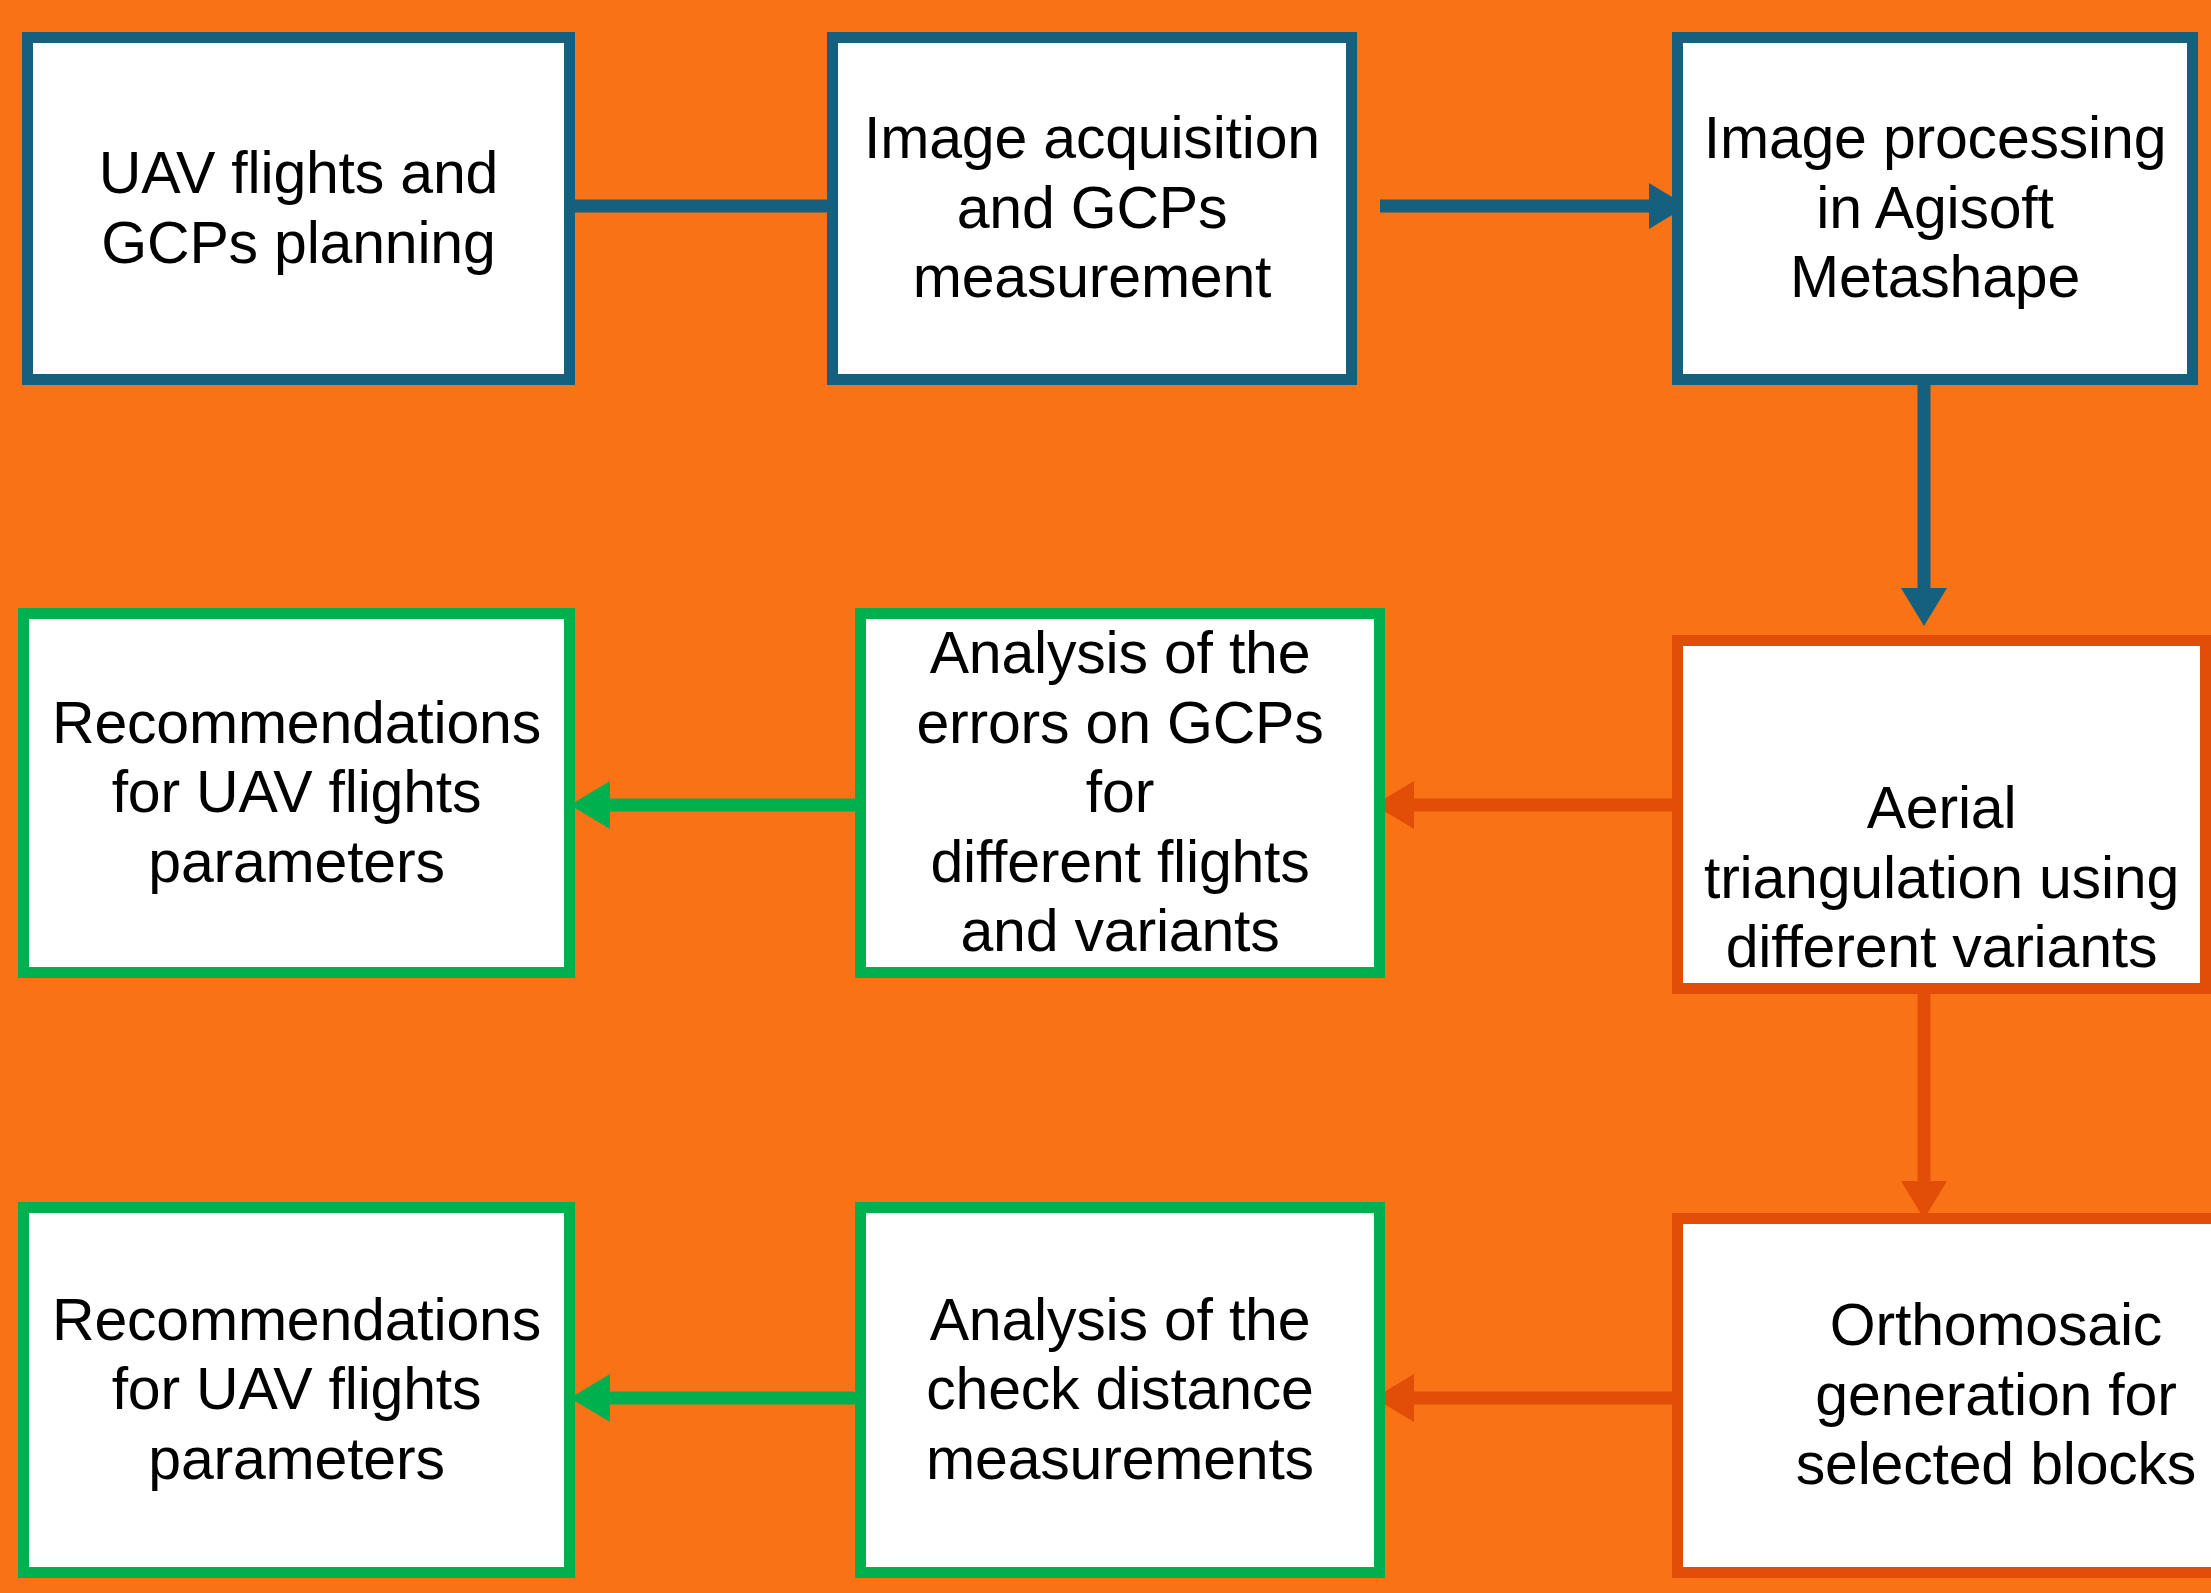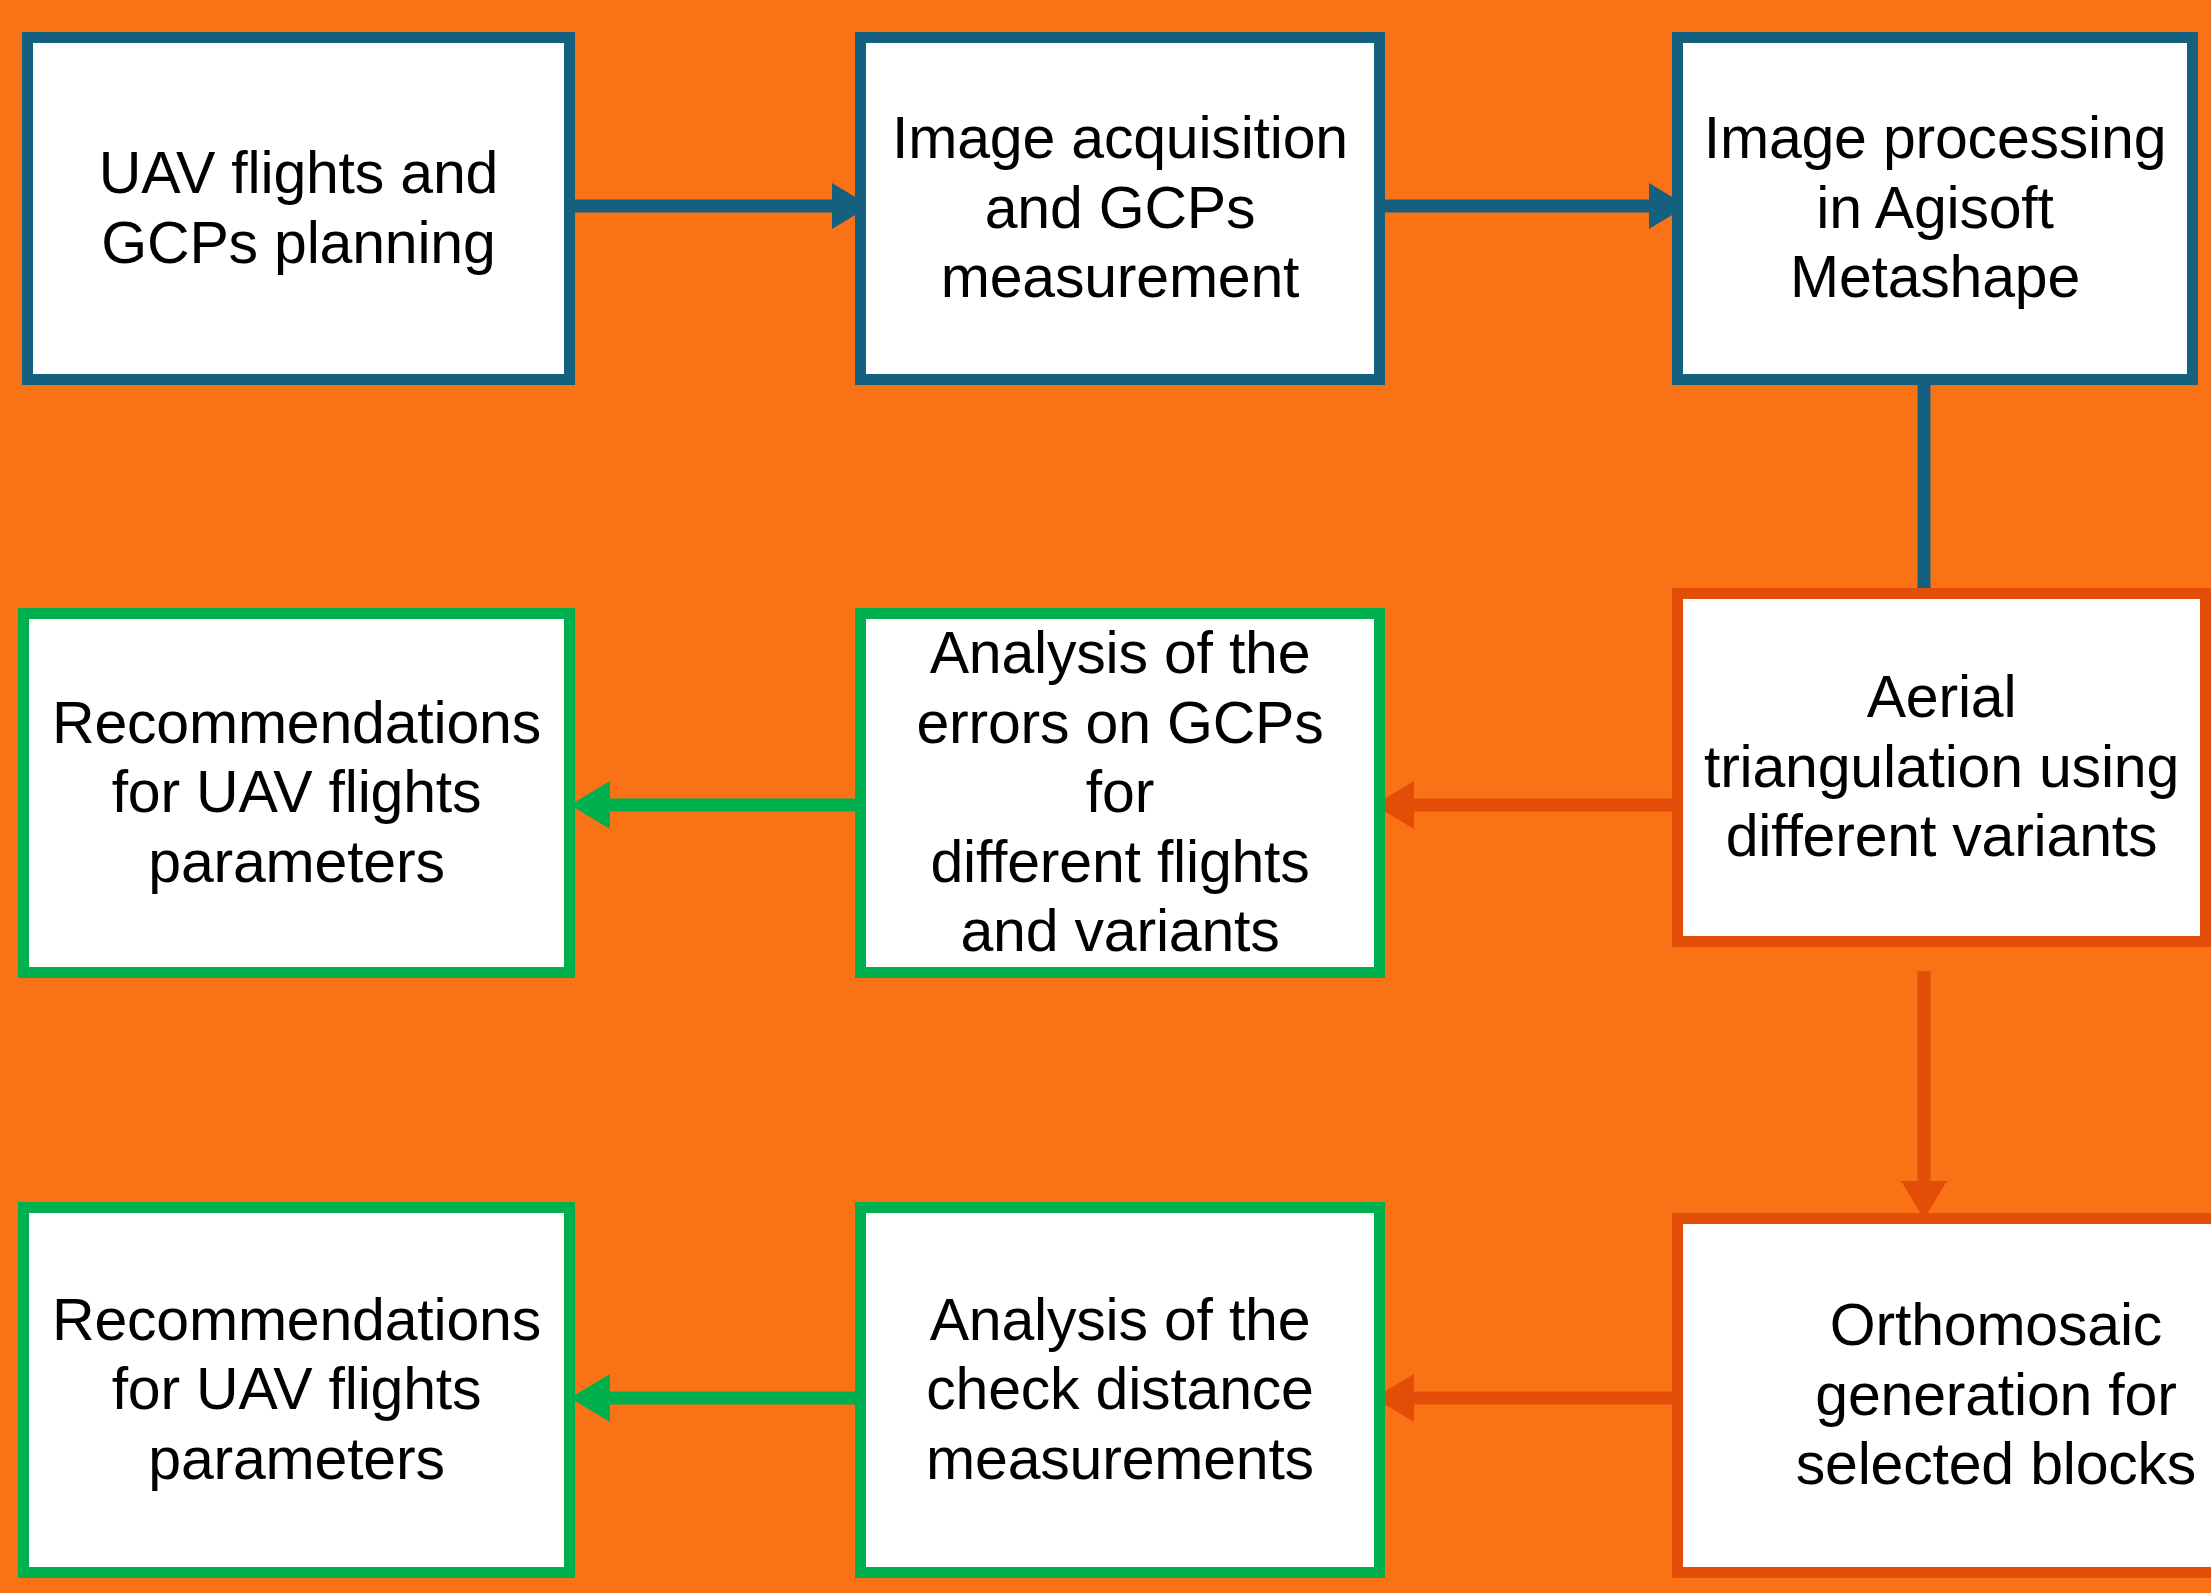--- a/index.html
+++ b/index.html
@@ -32,26 +32,26 @@
     display: block;
     color: #000000;
     font-size: 59px;
     line-height: 1.18;
     letter-spacing: -0.2px;
     padding: 0 14px;
     white-space: pre-line;
   }
   
   #n-uav-planning      { left: 22px;   top: 32px;   width: 553px; height: 353px; border: 11px solid #16607f; }
-  #n-image-acq         { left: 855px;  top: 32px;   width: 530px; height: 353px; border: 11px solid #16607f; }
+  #n-image-acq         { left: 827px;  top: 32px;   width: 530px; height: 353px; border: 11px solid #16607f; }
   #n-image-proc        { left: 1672px; top: 32px;   width: 526px; height: 353px; border: 11px solid #16607f; }
 
   #n-recommend-1       { left: 18px;   top: 608px;  width: 557px; height: 370px; border: 11px solid #00b04f; }
   #n-analysis-gcps     { left: 855px;  top: 608px;  width: 530px; height: 370px; border: 11px solid #00b04f; }
-  #n-aerial-tri        { left: 1672px; top: 588px;  width: 539px; height: 359px; border: 11px solid #e24e07; }
+  #n-aerial-tri        { left: 1672px; top: 635px;  width: 539px; height: 359px; border: 11px solid #e24e07; align-items: flex-end; }
 
   #n-recommend-2       { left: 18px;   top: 1202px; width: 557px; height: 376px; border: 11px solid #00b04f; }
   #n-analysis-dist     { left: 855px;  top: 1202px; width: 530px; height: 376px; border: 11px solid #00b04f; }
   #n-orthomosaic       { left: 1672px; top: 1213px; width: 648px; height: 365px; border: 11px solid #e24e07; }
 
   
   .edge {
     position: absolute;
     z-index: 1;
   }

